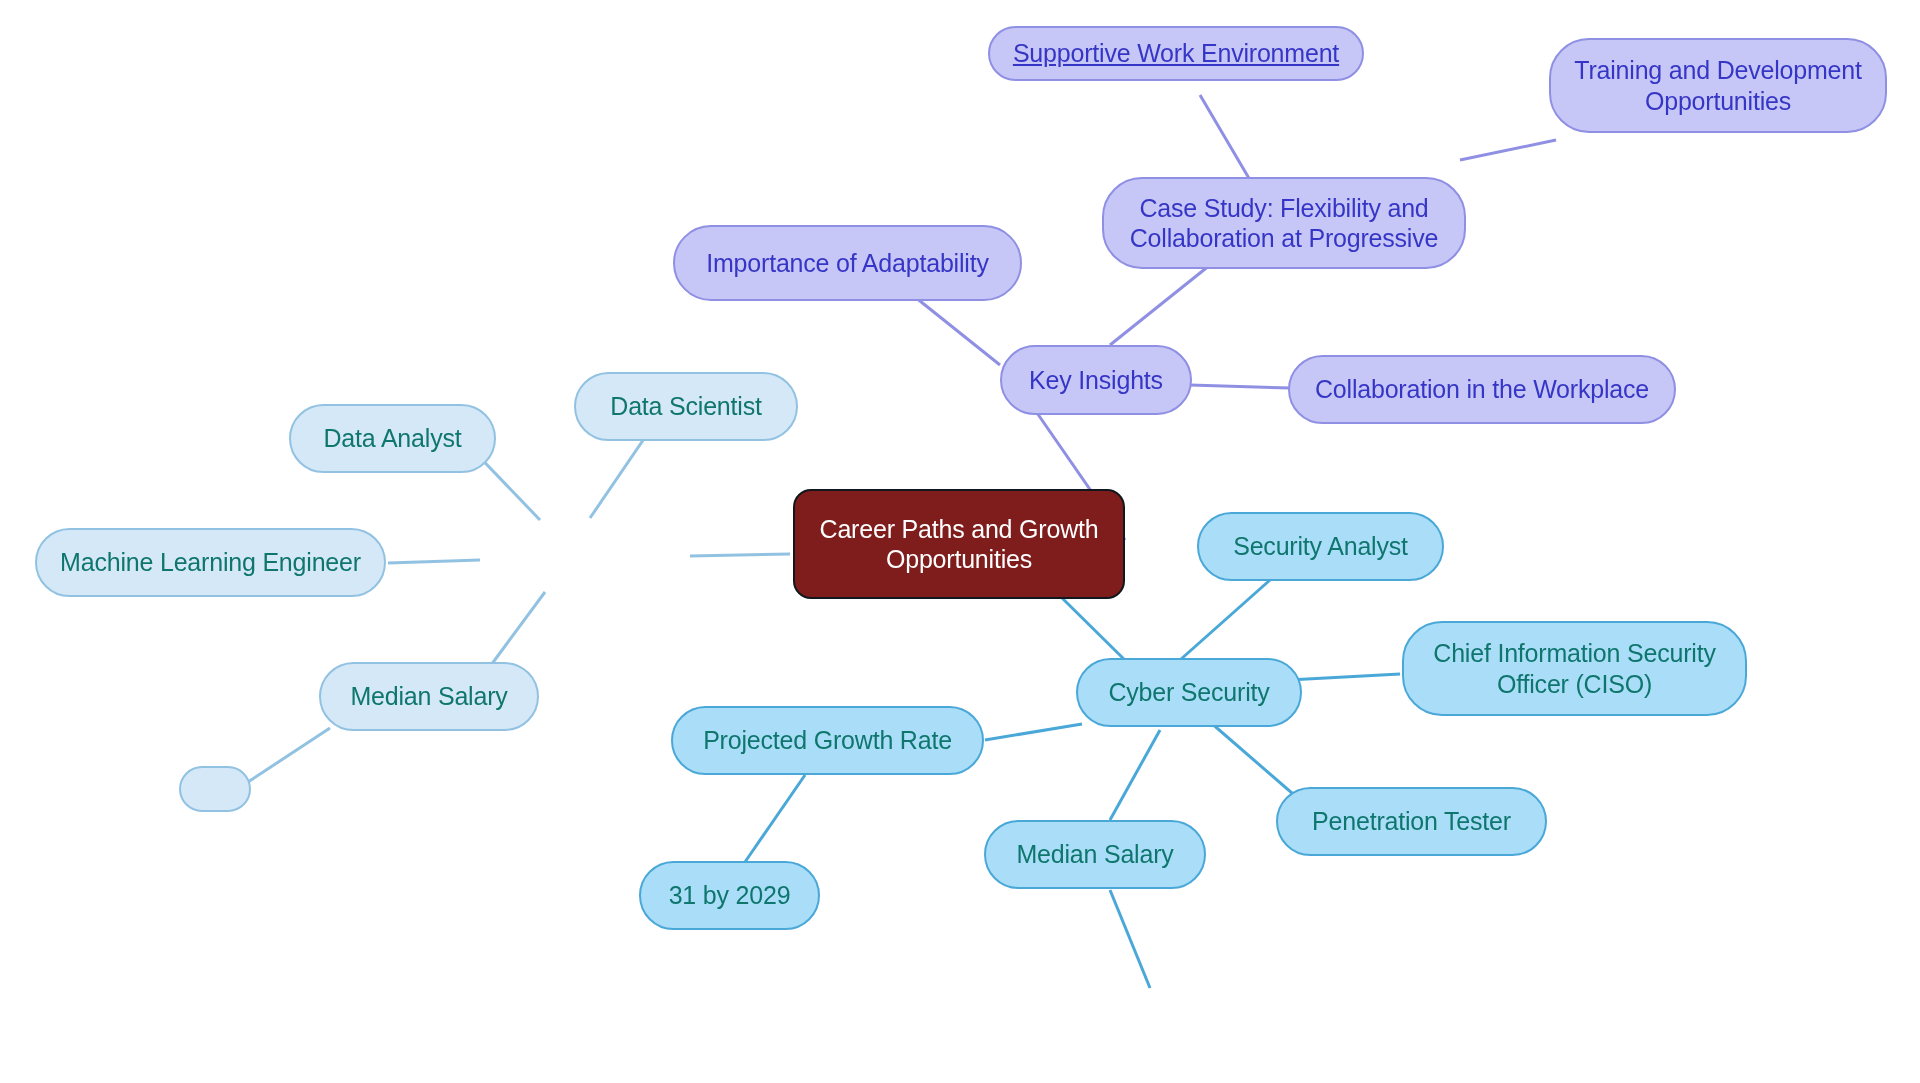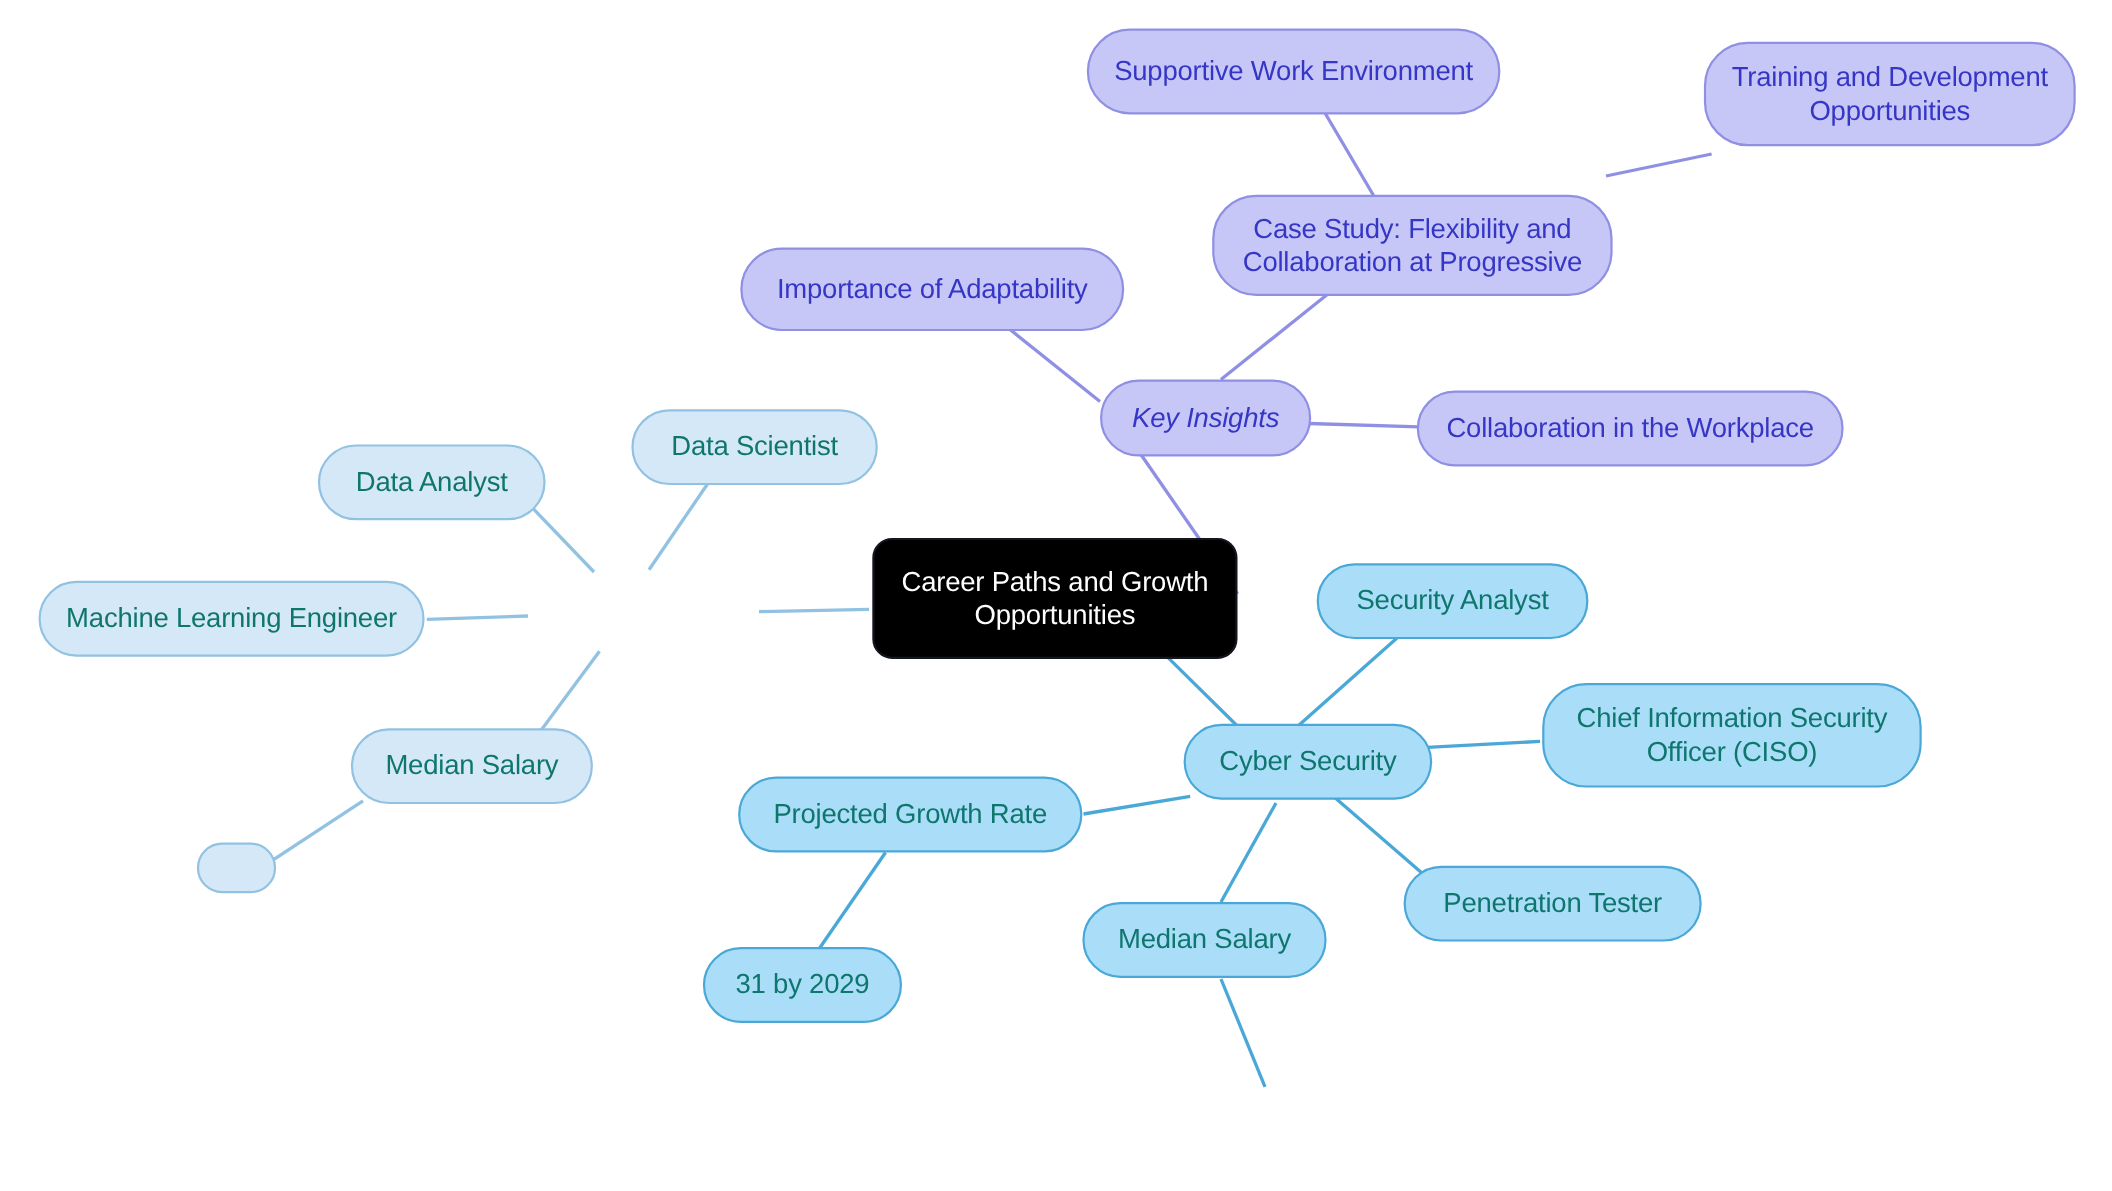--- a/index.html
+++ b/index.html
@@ -33,21 +33,21 @@
     justify-content: center;
     text-align: center;
     border-style: solid;
     border-width: 2px;
     line-height: 1.22;
     white-space: pre-line;
     letter-spacing: -0.2px;
   }
   
   .node.root {
-    background: #000000;
+    background: #7f1d1d;
     border-color: #12161d;
     color: #ffffff;
     border-radius: 18px;
     font-size: 25px;
     padding: 28px 18px;
   }
   
   .node.lav {
     background: #c7c7f7;
     border-color: #8f8fe4;
@@ -106,28 +106,28 @@
     <line x1="1210" y1="722" x2="1300" y2="800" stroke="#4aa8d8" stroke-width="3"></line>
     <line x1="1160" y1="730" x2="1110" y2="820" stroke="#4aa8d8" stroke-width="3"></line>
     <line x1="1110" y1="890" x2="1150" y2="988" stroke="#4aa8d8" stroke-width="3"></line>
     <line x1="1082" y1="724" x2="985" y2="740" stroke="#4aa8d8" stroke-width="3"></line>
     <line x1="805" y1="775" x2="745" y2="862" stroke="#4aa8d8" stroke-width="3"></line>
   </svg>
 
   <div class="node root" style="left:793px; top:489px; width:332px; height:110px;">Career Paths and Growth
 Opportunities</div>
 
-  <div class="node lav" style="left:1000px; top:345px; width:192px; height:70px;font-style:italic;">Key Insights</div>
+  <div class="node lav" style="left:1000px; top:345px; width:192px; height:70px;">Key Insights</div>
 
   <div class="node lav" style="left:673px; top:225px; width:349px; height:76px;">Importance of Adaptability</div>
 
   <div class="node lav" style="left:1102px; top:177px; width:364px; height:92px; border-radius:40px;">Case Study: Flexibility and
 Collaboration at Progressive</div>
 
-  <div class="node lav" style="left:988px; top:26px; width:376px; height:78px;">Supportive Work Environment</div>
+  <div class="node lav" style="left:988px; top:26px; width:376px; height:55px;text-decoration:underline;">Supportive Work Environment</div>
 
   <div class="node lav" style="left:1549px; top:38px; width:338px; height:95px; border-radius:40px;">Training and Development
 Opportunities</div>
 
   <div class="node lav" style="left:1288px; top:355px; width:388px; height:69px;">Collaboration in the Workplace</div>
 
 
   <div class="node pale" style="left:289px; top:404px; width:207px; height:69px;">Data Analyst</div>
 
   <div class="node pale" style="left:574px; top:372px; width:224px; height:69px;">Data Scientist</div>

